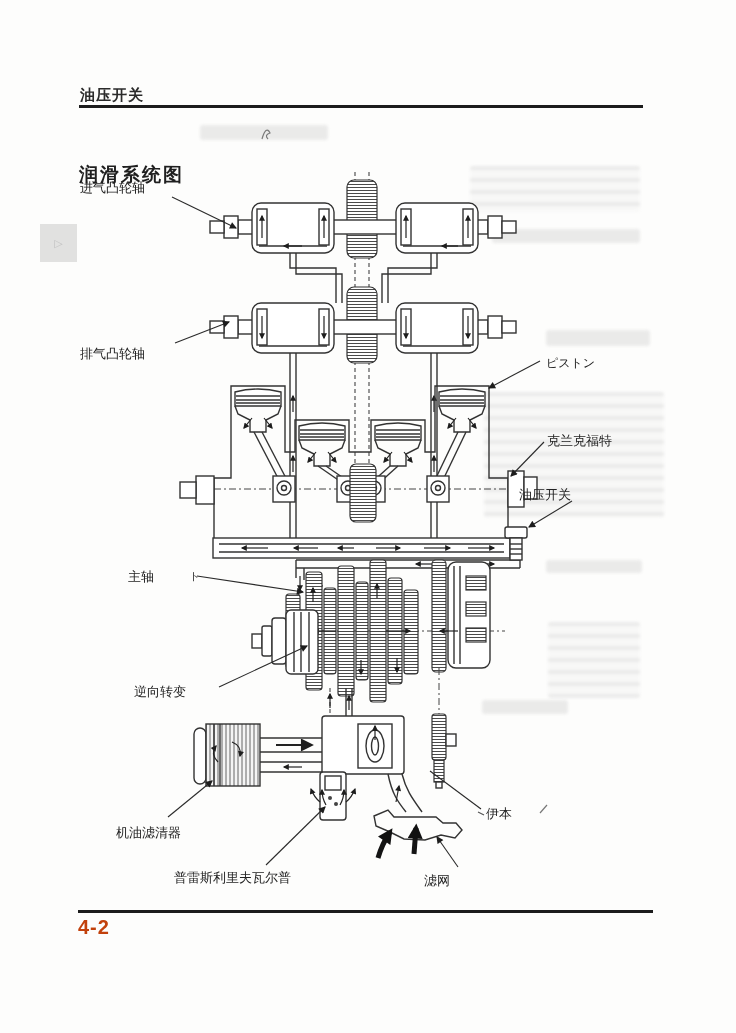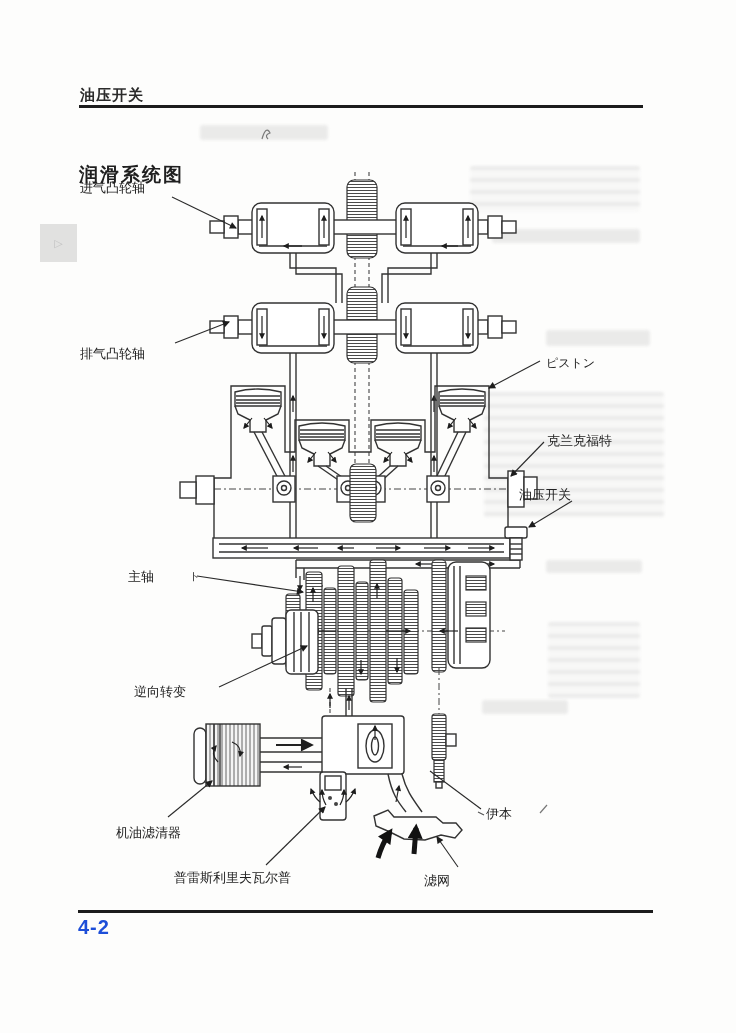--- a/index.html
+++ b/index.html
@@ -2,21 +2,21 @@
 <html><head>
 <meta charset="utf-8">
 <style>
   html,body{margin:0;padding:0;background:#888;}
   .page{position:relative;width:736px;height:1033px;margin:0 auto;background:#fdfdfc;overflow:hidden;
         font-family:"Liberation Sans","DejaVu Sans",sans-serif;color:#222;}
   .hdr{position:absolute;left:80px;top:86px;font-size:15px;font-weight:bold;letter-spacing:1px;color:#2b2b2b;}
   .hdr-rule{position:absolute;left:79px;top:105px;width:564px;height:3px;background:#1c1c1c;}
   .title{position:absolute;left:79px;top:116px;font-size:19px;font-weight:bold;letter-spacing:2px;color:#1f1f1f;margin-top:46px;}
   .ftr-rule{position:absolute;left:78px;top:910px;width:575px;height:3px;background:#1c1c1c;}
-  .pgnum{position:absolute;left:78px;top:916px;font-size:20px;font-weight:bold;letter-spacing:1px;color:#1d4ed8;}
+  .pgnum{position:absolute;left:78px;top:916px;font-size:20px;font-weight:bold;letter-spacing:1px;color:#c2410c;}
   svg.diagram{position:absolute;left:0;top:0;z-index:2;}
   .txt{z-index:3;}
   
   .sm{position:absolute;z-index:1;opacity:.5;filter:blur(1.6px);border-radius:3px;
       background:repeating-linear-gradient(180deg,#d9d9d9 0 4px,#f4f4f3 4px 12px);}
   .sm1{position:absolute;z-index:1;opacity:.55;filter:blur(1.5px);border-radius:3px;background:#dcdcdb;}
   .blob{position:absolute;left:40px;top:224px;width:37px;height:38px;background:#e1e1e0;z-index:1;
         filter:blur(.7px);display:flex;align-items:center;justify-content:center;color:#c2c2c2;font-size:11px;}
   
   .ol{fill:none;stroke:#333;stroke-width:1.4;}

